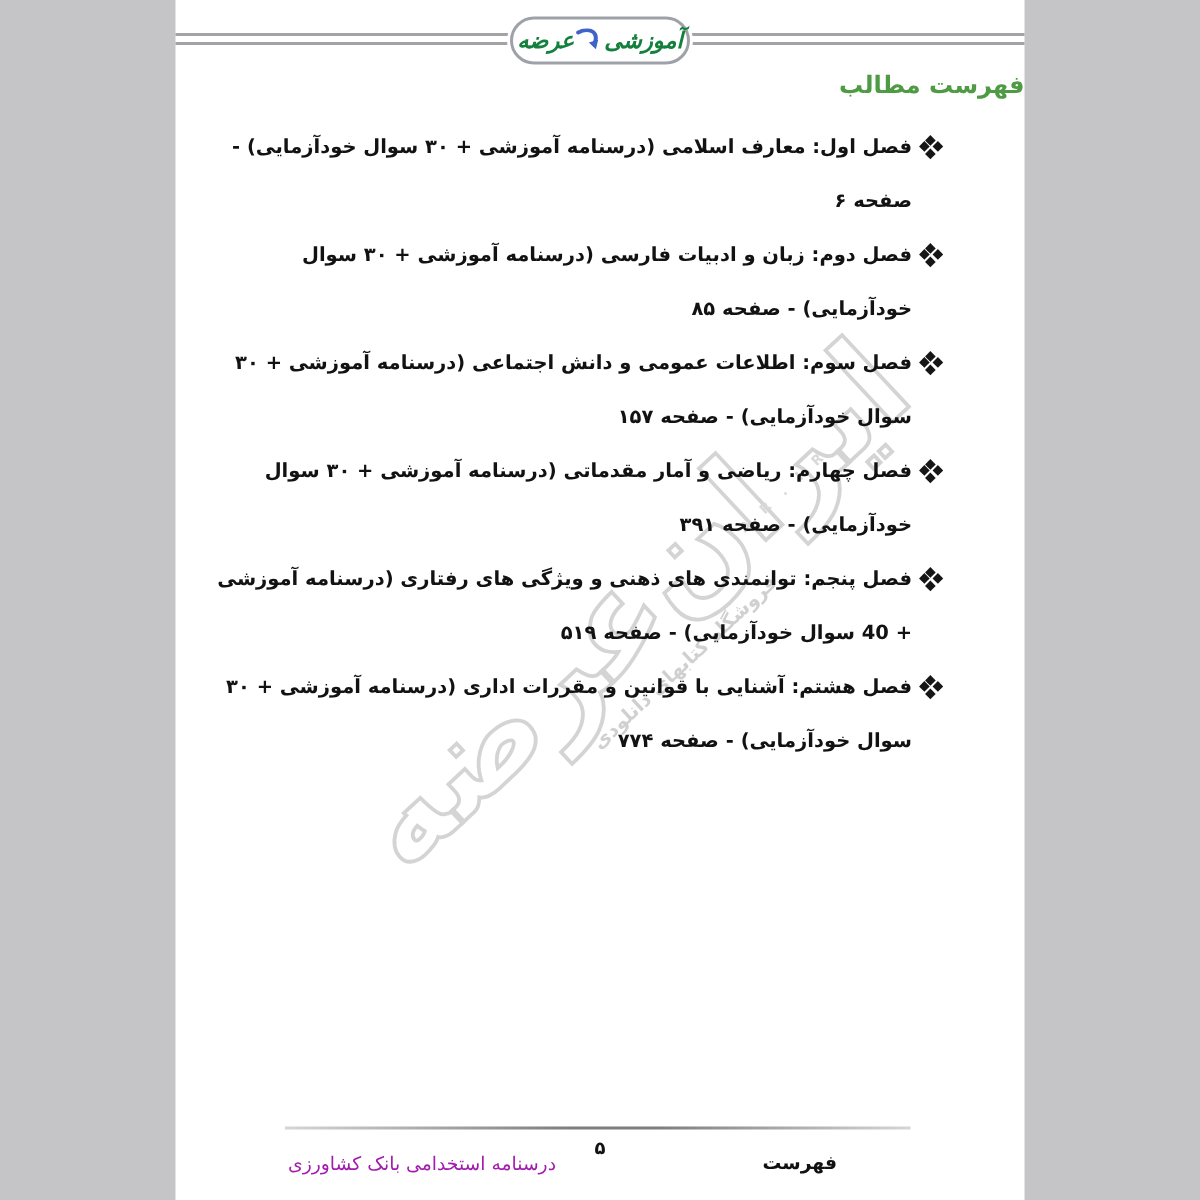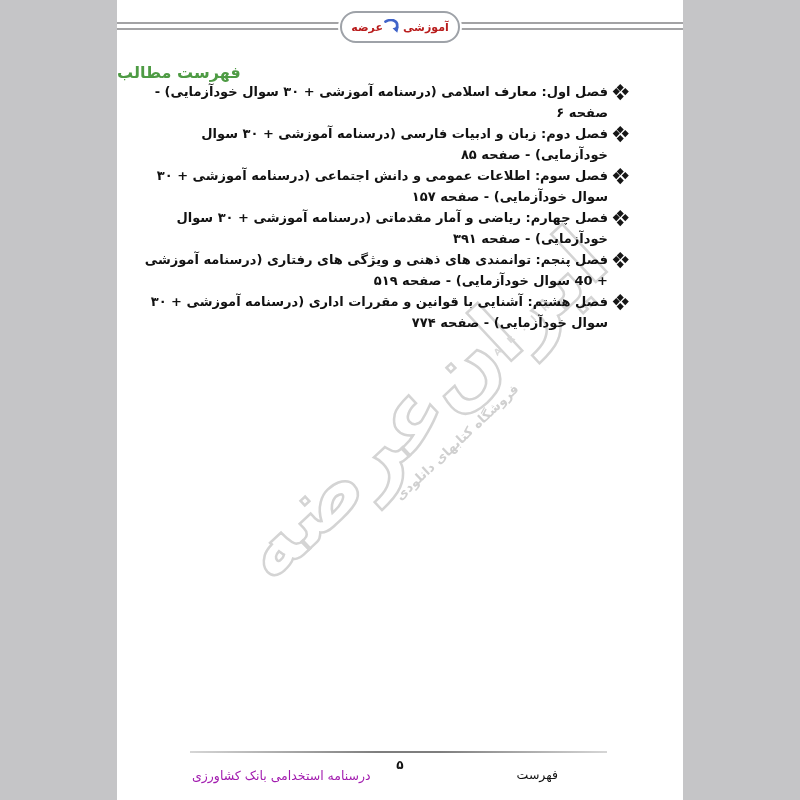--- a/index.html
+++ b/index.html
@@ -21,35 +21,34 @@
     border-top:2px solid #a3a3a5; border-bottom:2px solid #a3a3a5;
   }
   .logo-pill {
     position:absolute; left:50%; top:11px; transform:translateX(-50%);
     width:120px; height:32px; background:#ffffff;
     border:2px solid #9ea2a8; border-radius:16px;
     box-shadow:0 0 0 2px #ffffff;
     display:flex; align-items:center; justify-content:center; gap:2px;
     z-index:3;
   }
-  .logo-text { font-size:11px; font-weight:bold; color:#b91c1c; letter-spacing:-0.5px; }
+  .logo-text { font-size:15px; font-weight:bold; color:#15803d; letter-spacing:-0.5px;font-style:italic; }
   .logo-arrow { width:18px; height:16px; margin:0 -1px; }
 
   .doc-title {
     position:absolute; left:0; top:47px; width:566px;
-    text-align:left; font-size:16px; font-weight:bold;
+    text-align:right; font-size:16px; font-weight:bold;
     z-index:2;
-    margin-top:16px;
   }
 
   
   .toc {
     position:absolute; top:81px; right:56px; left:24px; z-index:2;
     font-size:13px; font-weight:bold; color:#121212;
-    line-height:21px;
+    line-height:36px;
   }
   .toc-item {
     padding-right:19px; text-indent:-19px; text-align:right;
   }
   .bullet {
     display:inline-block; width:13px; height:13px; position:relative;
     margin-left:6px; vertical-align:-2px; text-indent:0;
   }
   .bullet i {
     position:absolute; width:4.5px; height:4.5px; background:#161616;
@@ -89,21 +88,21 @@
   .footer-rule {
     position:absolute; left:73px; top:751px; width:417px; height:2px;
     background:linear-gradient(90deg,#d6d6d6 0%,#7e7e7e 45%,#7e7e7e 60%,#d6d6d6 100%);
   }
   .footer-pagenum {
     position:absolute; left:0; top:758px; width:566px; text-align:center;
     font-size:12px; font-weight:bold; color:#111; z-index:2;
   }
   .footer-right {
     position:absolute; right:125px; top:767px;
-    font-size:12.5px; font-weight:normal; color:#111; z-index:2;
+    font-size:12.5px; font-weight:bold; color:#111; z-index:2;
   }
   .footer-left {
     position:absolute; left:75px; top:768px;
     font-size:12.5px; font-weight:normal; color:#a21caf; z-index:2;
   }
 </style>
 </head>
 <body>
 
 <div class="page">

